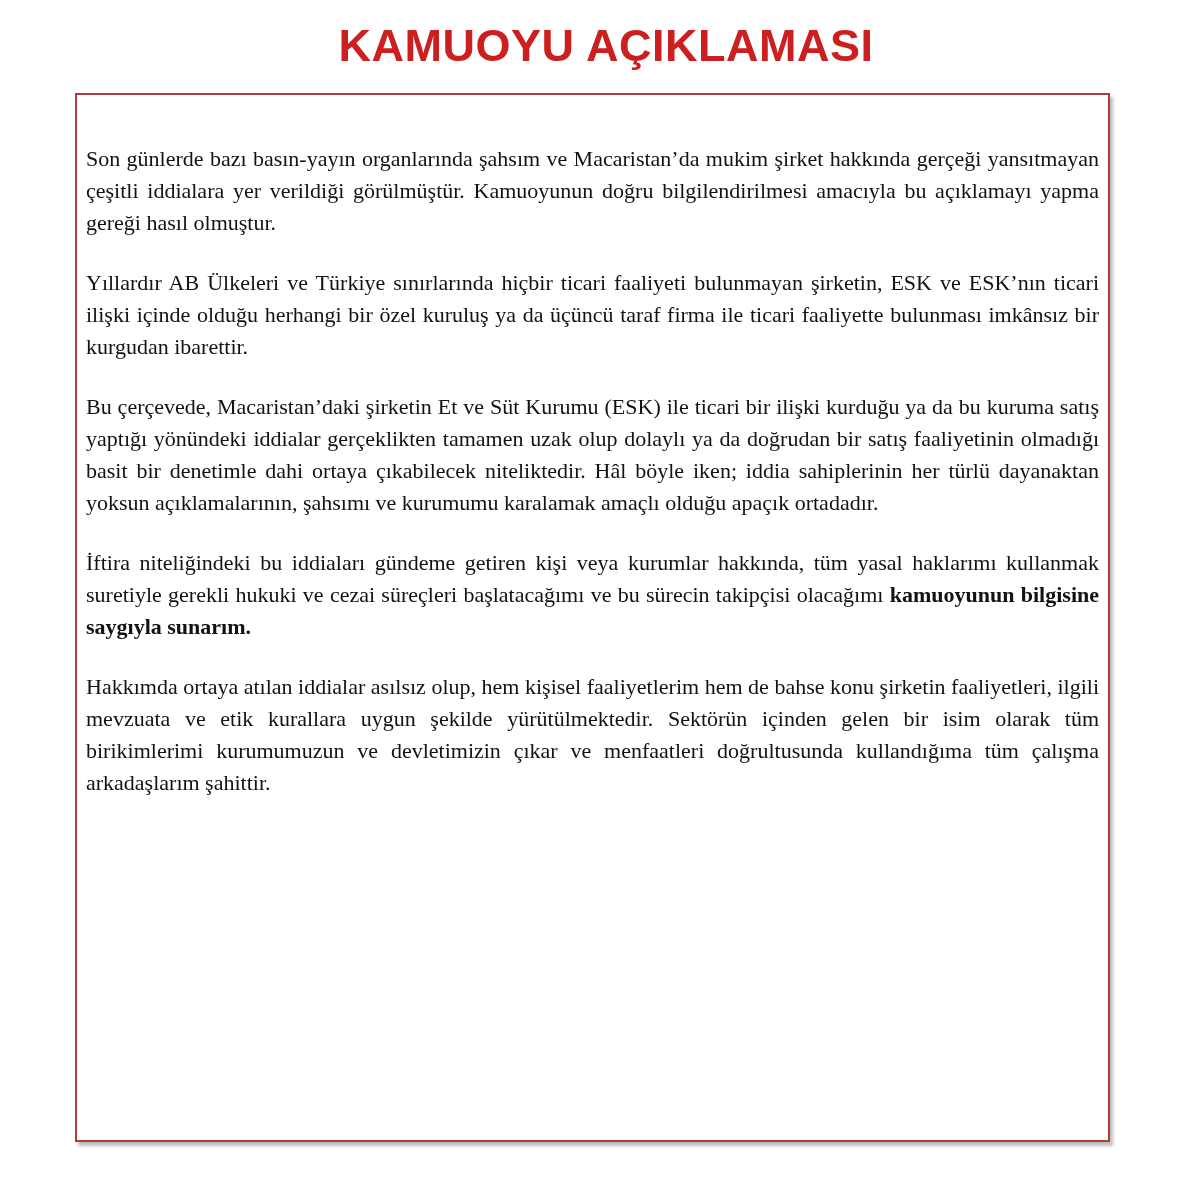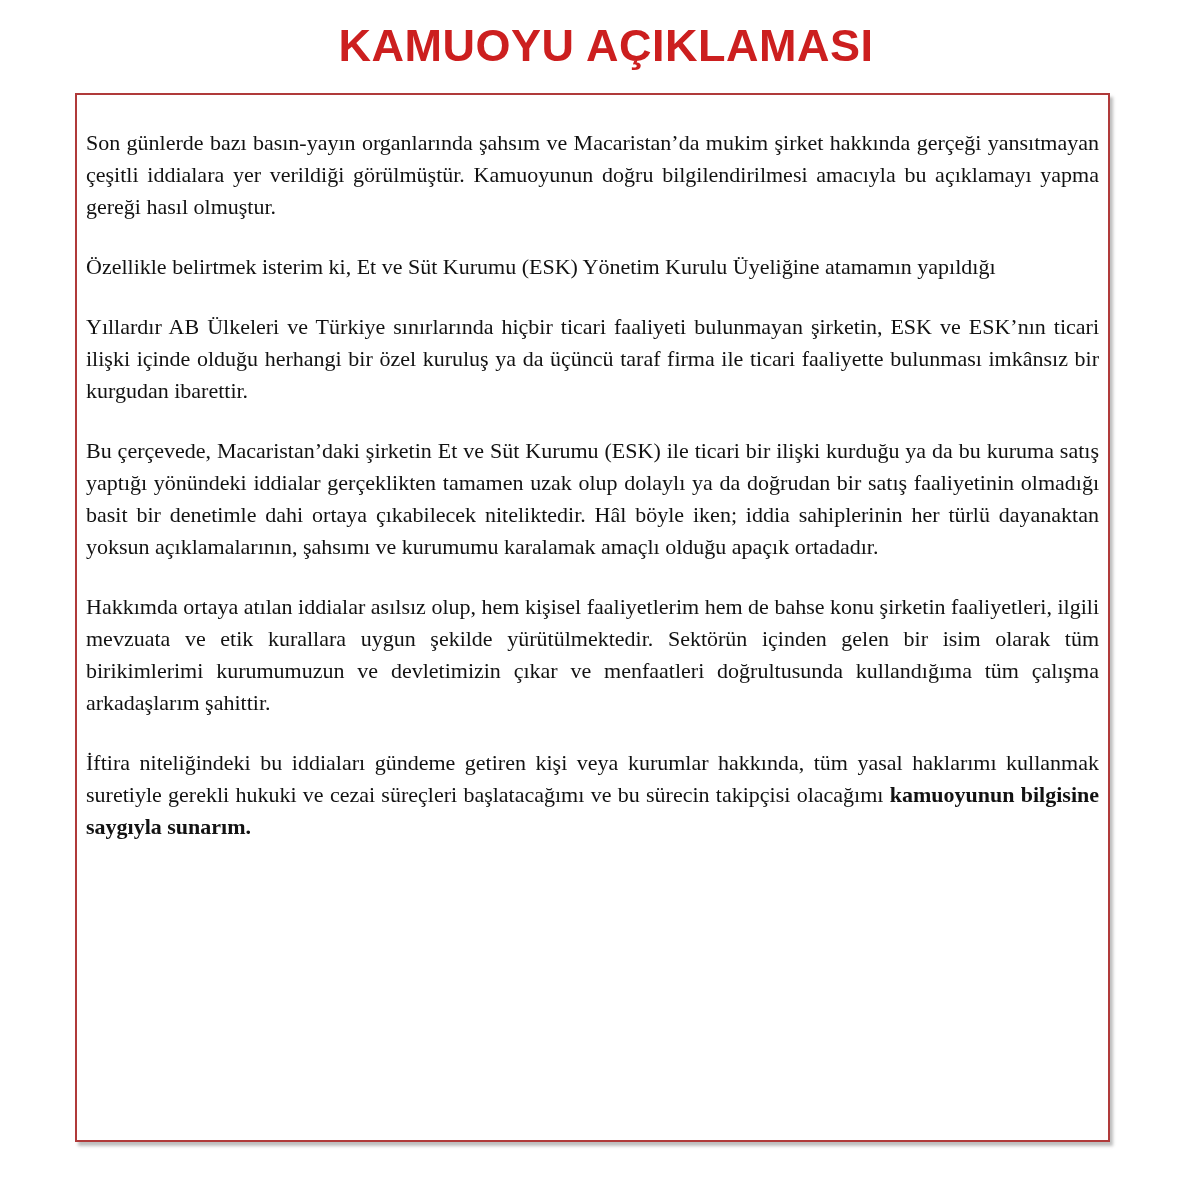--- a/index.html
+++ b/index.html
@@ -28,21 +28,21 @@
     letter-spacing:0.5px;
     color:var(--title-red);
   }
   .statement-box{
     position:absolute;
     left:75px; top:93px;
     width:1035px; height:1049px;
     background:var(--background);
     border:2px solid var(--border-red);
     box-shadow:3px 4px 3px rgba(110,110,110,0.45);
-    padding:32px 9px 10px 9px;
+    padding:48px 9px 10px 9px;
     overflow:hidden;
   }
   .para-group{ margin:0 0 28px 0; }
   .para-line{
     margin:0;
     font-size:22px;
     line-height:32px;
     text-align:justify;
     color:var(--text);
   }
@@ -62,31 +62,30 @@
 <body>
 
 <h1 class="title">KAMUOYU AÇIKLAMASI</h1>
 
 <div class="statement-box">
   <div id="paragraphs">
       <div class="para-group">
         <p class="para-line"><span>Son günlerde bazı basın-yayın organlarında şahsım ve Macaristan’da mukim şirket hakkında gerçeği yansıtmayan çeşitli iddialara yer verildiği görülmüştür. Kamuoyunun doğru bilgilendirilmesi amacıyla bu açıklamayı yapma gereği hasıl olmuştur.</span></p>
       </div>
       <div class="para-group">
-        <p class="para-line"><span>Özellikle belirtmek isterim ki, Et ve Süt Kurumu (ESK) Yönetim Kurulu Üyeliğine atamamın yapıldığı</span></p>
       </div>
       <div class="para-group">
         <p class="para-line"><span>Yıllardır AB Ülkeleri ve Türkiye sınırlarında hiçbir ticari faaliyeti bulunmayan şirketin, ESK ve ESK’nın ticari ilişki içinde olduğu herhangi bir özel kuruluş ya da üçüncü taraf firma ile ticari faaliyette bulunması imkânsız bir kurgudan ibarettir.</span></p>
       </div>
       <div class="para-group">
         <p class="para-line"><span>Bu çerçevede, Macaristan’daki şirketin Et ve Süt Kurumu (ESK) ile ticari bir ilişki kurduğu ya da bu kuruma satış yaptığı yönündeki iddialar gerçeklikten tamamen uzak olup dolaylı ya da doğrudan bir satış faaliyetinin olmadığı basit bir denetimle dahi ortaya çıkabilecek niteliktedir. Hâl böyle iken; iddia sahiplerinin her türlü dayanaktan yoksun açıklamalarının, şahsımı ve kurumumu karalamak amaçlı olduğu apaçık ortadadır.</span></p>
       </div>
       <div class="para-group">
-        <p class="para-line"><span>Hakkımda ortaya atılan iddialar asılsız olup, hem kişisel faaliyetlerim hem de bahse konu şirketin faaliyetleri, ilgili mevzuata ve etik kurallara uygun şekilde yürütülmektedir. Sektörün içinden gelen bir isim olarak tüm birikimlerimi kurumumuzun ve devletimizin çıkar ve menfaatleri doğrultusunda kullandığıma tüm çalışma arkadaşlarım şahittir.</span></p>
+        <p class="para-line"><span>İftira niteliğindeki bu iddiaları gündeme getiren kişi veya kurumlar hakkında, tüm yasal haklarımı kullanmak suretiyle gerekli hukuki ve cezai süreçleri başlatacağımı ve bu sürecin takipçisi olacağımı </span><b>kamuoyunun bilgisine saygıyla sunarım.</b></p>
       </div>
       <div class="para-group">
-        <p class="para-line"><span>İftira niteliğindeki bu iddiaları gündeme getiren kişi veya kurumlar hakkında, tüm yasal haklarımı kullanmak suretiyle gerekli hukuki ve cezai süreçleri başlatacağımı ve bu sürecin takipçisi olacağımı </span><b>kamuoyunun bilgisine saygıyla sunarım.</b></p>
+        <p class="para-line"><span>Hakkımda ortaya atılan iddialar asılsız olup, hem kişisel faaliyetlerim hem de bahse konu şirketin faaliyetleri, ilgili mevzuata ve etik kurallara uygun şekilde yürütülmektedir. Sektörün içinden gelen bir isim olarak tüm birikimlerimi kurumumuzun ve devletimizin çıkar ve menfaatleri doğrultusunda kullandığıma tüm çalışma arkadaşlarım şahittir.</span></p>
       </div>
     </div>
 
   <div class="signature">
   </div>
 </div>
 
 </body></html>

